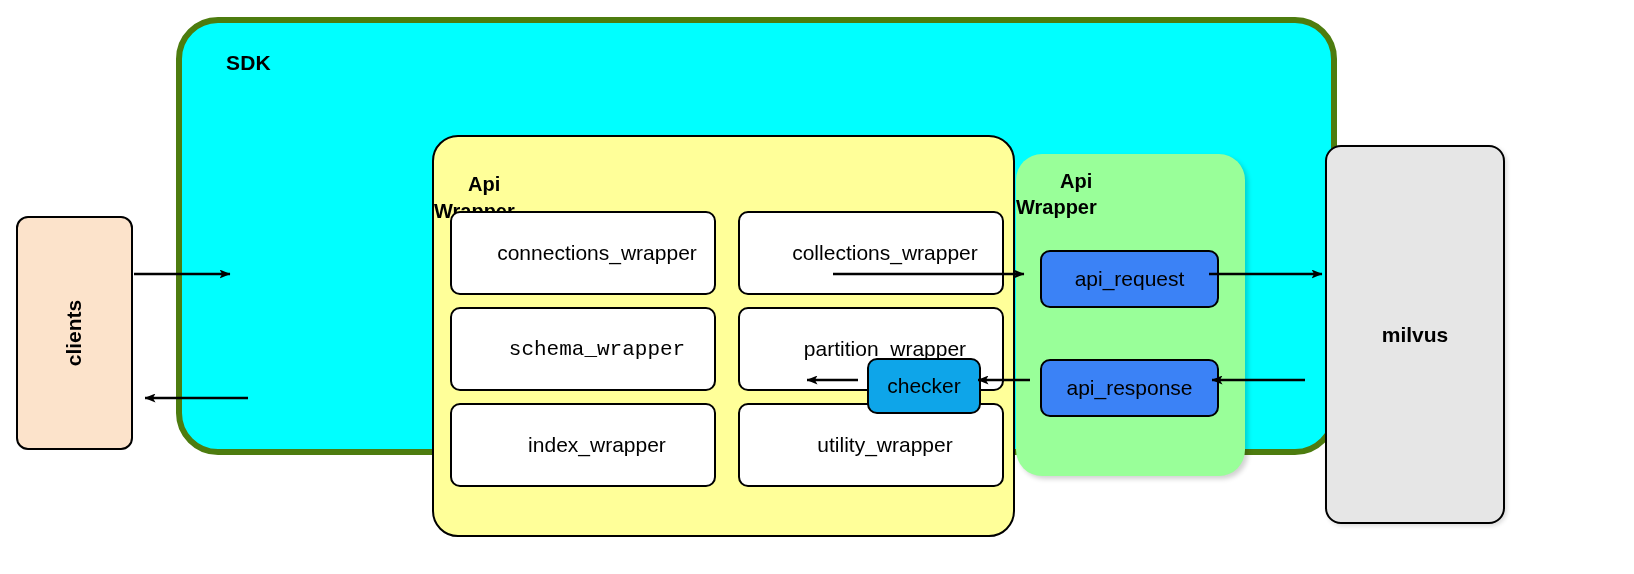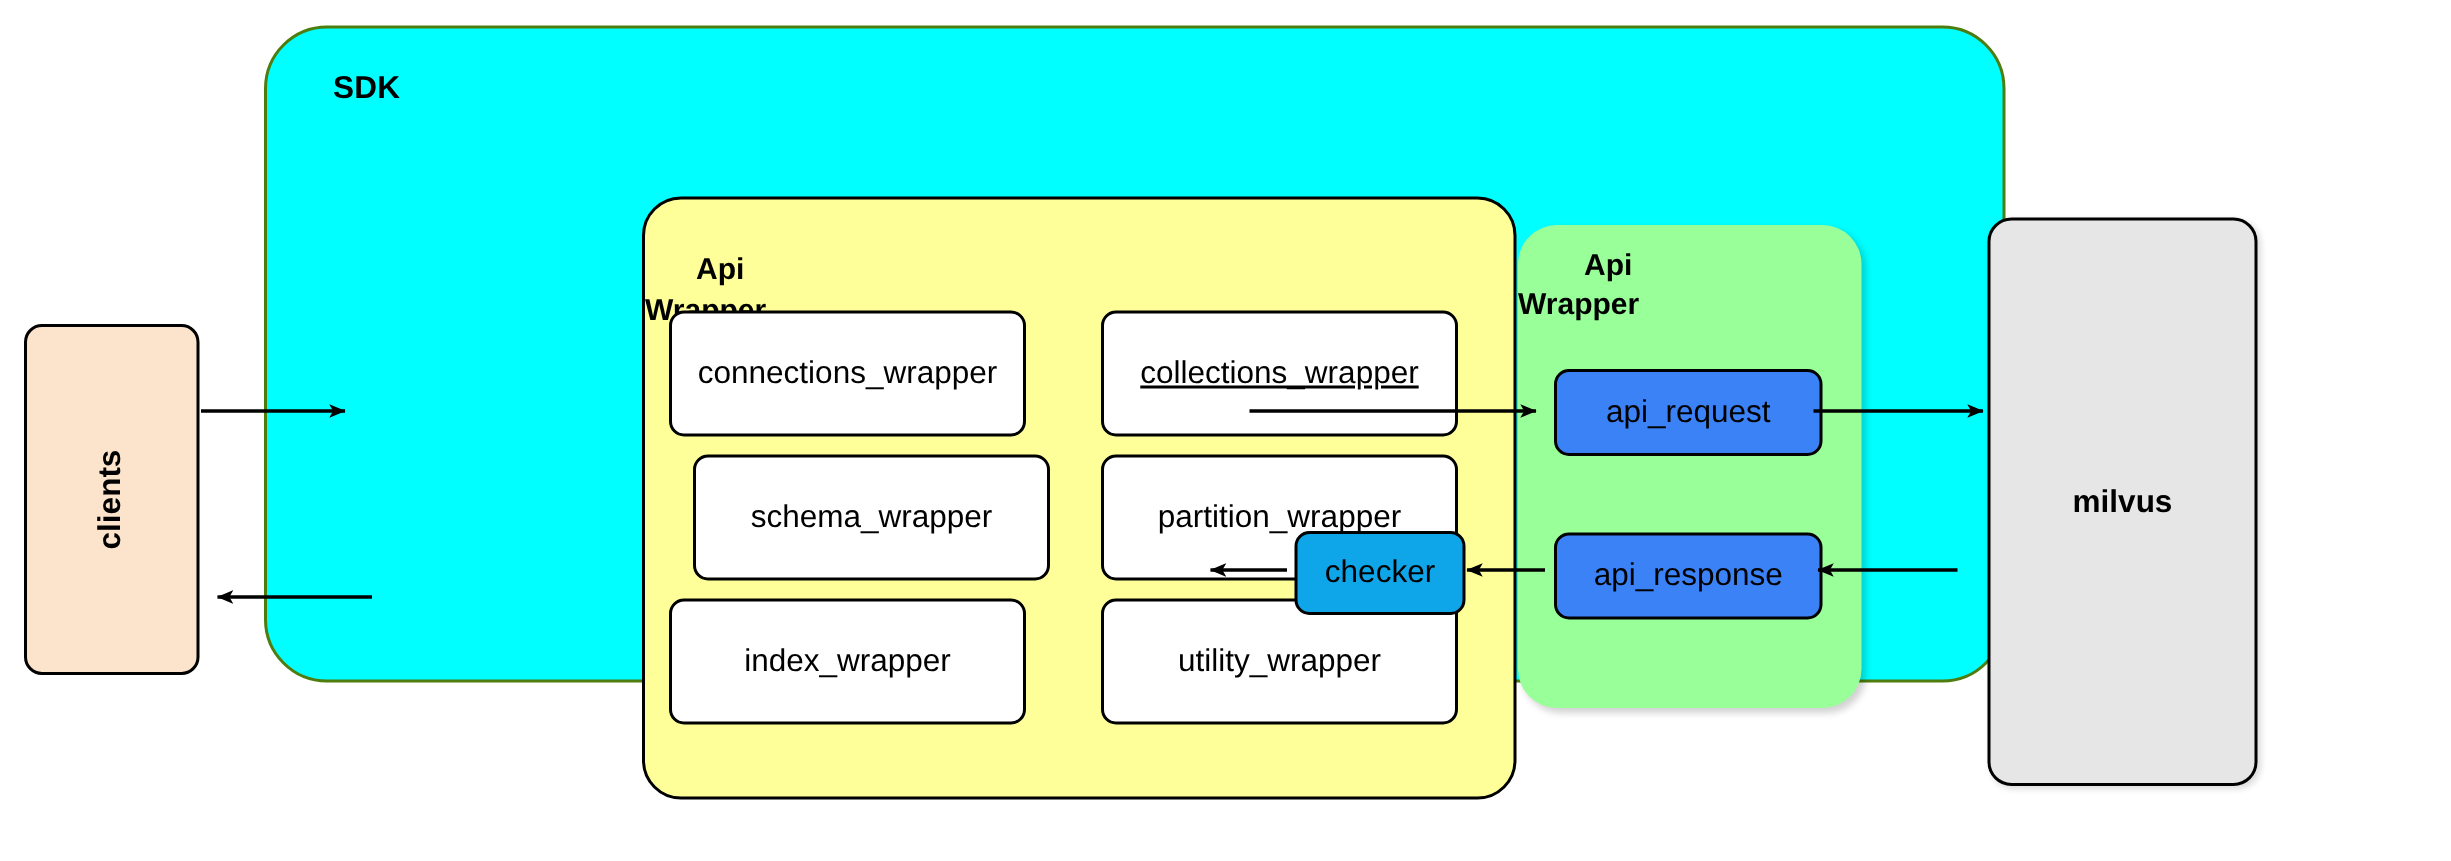--- a/index.html
+++ b/index.html
@@ -27,21 +27,21 @@
     color: #000000;
   }
 
   
   #sdk-container {
     left: 176px;
     top: 17px;
     width: 1161px;
     height: 438px;
     background: #00ffff;
-    border: 2px solid #4d7c0f;
+    border: 6px solid #4d7c0f;
     border-radius: 42px;
     display: block;
   }
   #sdk-title {
     position: absolute;
     left: 44px;
     top: 28px;
     font-size: 21px;
     font-weight: bold;
     letter-spacing: 0.2px;
@@ -74,20 +74,21 @@
     position: absolute;
     background: #ffffff;
     border: 2px solid #000000;
     border-radius: 10px;
     width: 234px;
     height: 80px;
     display: flex;
     align-items: center;
     justify-content: center;
     font-size: 21px;
+    padding-left: 28px;
   }
 
   
   #api-gateway-container {
     left: 1010px;
     top: 148px;
     width: 229px;
     height: 322px;
     background: #99ff99;
     border-radius: 26px;
@@ -184,25 +185,25 @@
 
     <div class="node" id="api-wrapper-container">
       <div id="api-wrapper-title">
         <span>Api</span>
         <span class="l2">Wrapper</span>
       </div>
 
       <div class="wrapper-box" style="left:16px; top:74px;">
         <span>connections_wrapper</span>
       </div>
-      <div class="wrapper-box" style="left:304px; top:74px;text-decoration:underline;">
+      <div class="wrapper-box" style="left:304px; top:74px;">
         <span>collections_wrapper</span>
       </div>
 
-      <div class="wrapper-box" style="left:32px; top:170px;">
+      <div class="wrapper-box" style="left:16px; top:170px;font-family:Liberation Mono, monospace;">
         <span>schema_wrapper</span>
       </div>
       <div class="wrapper-box" style="left:304px; top:170px;">
         <span>partition_wrapper</span>
       </div>
 
       <div class="wrapper-box" style="left:304px; top:266px;">
         <span>utility_wrapper</span>
       </div>
       <div class="wrapper-box" style="left:16px; top:266px;">

